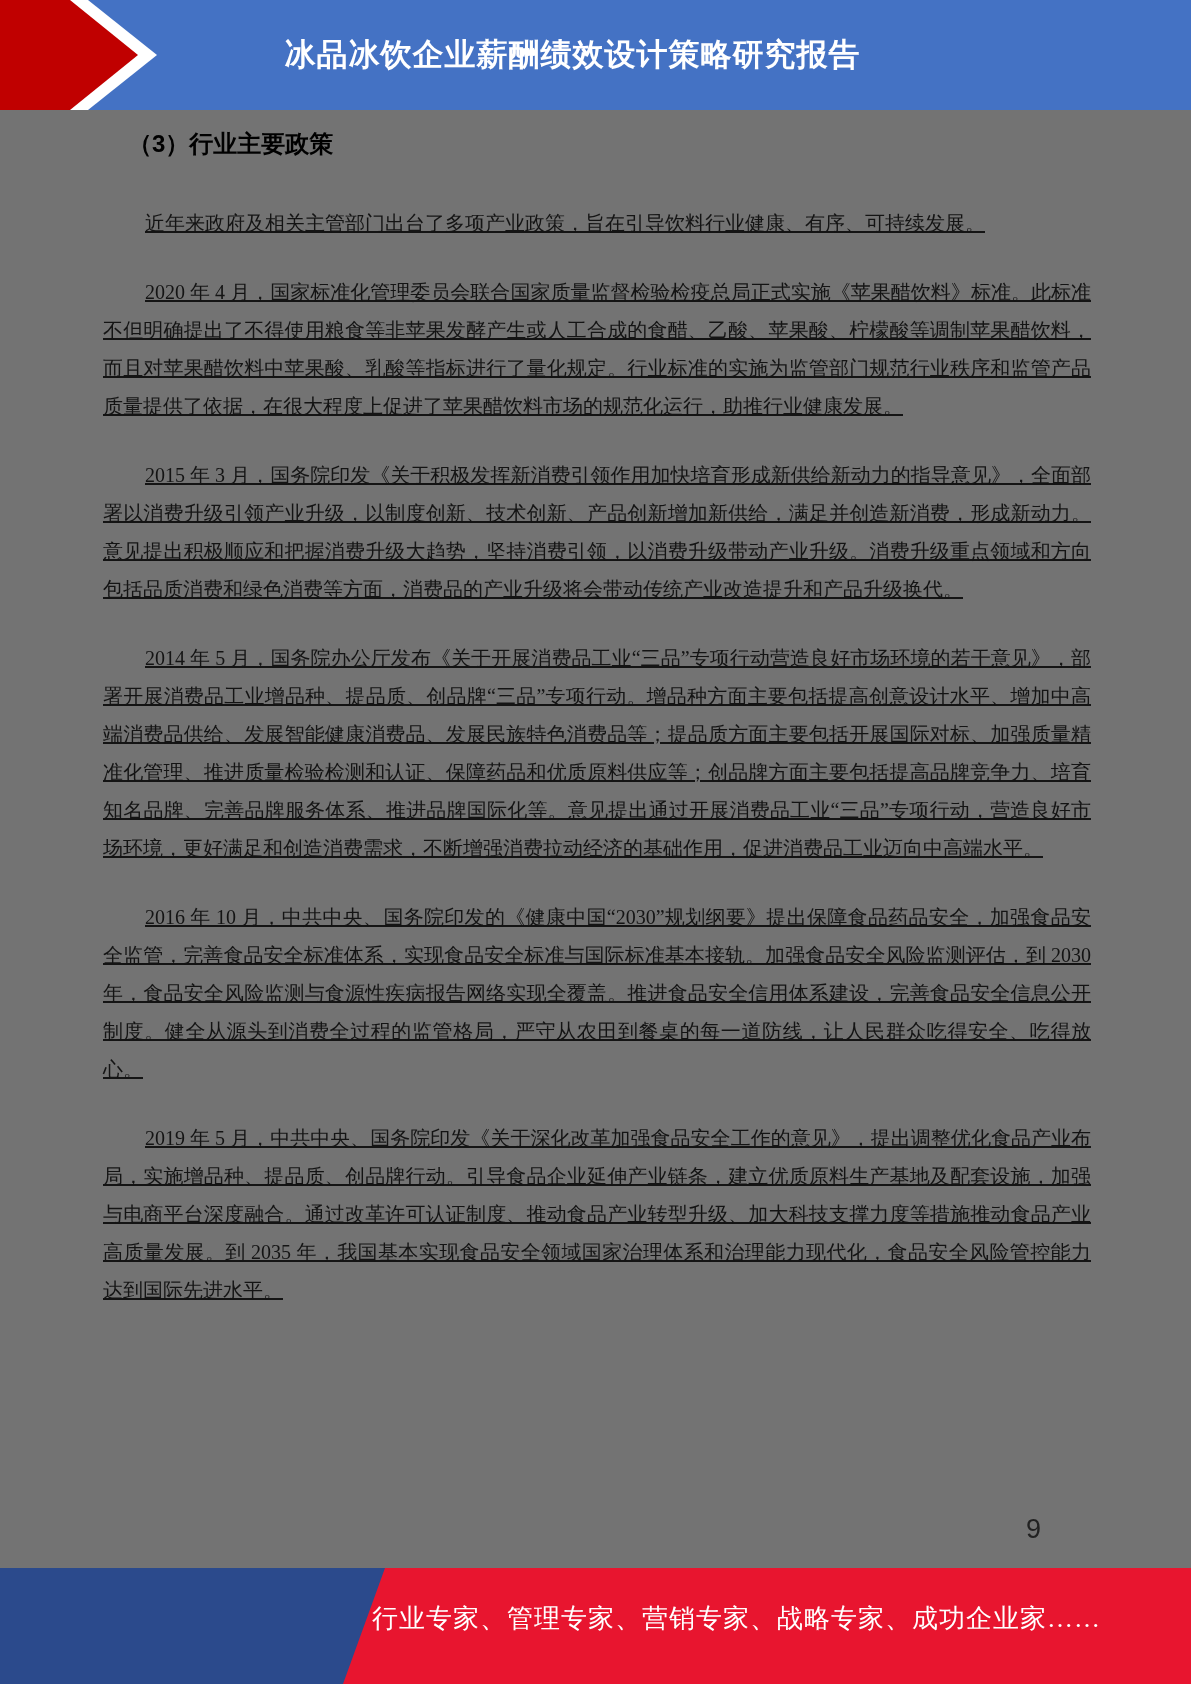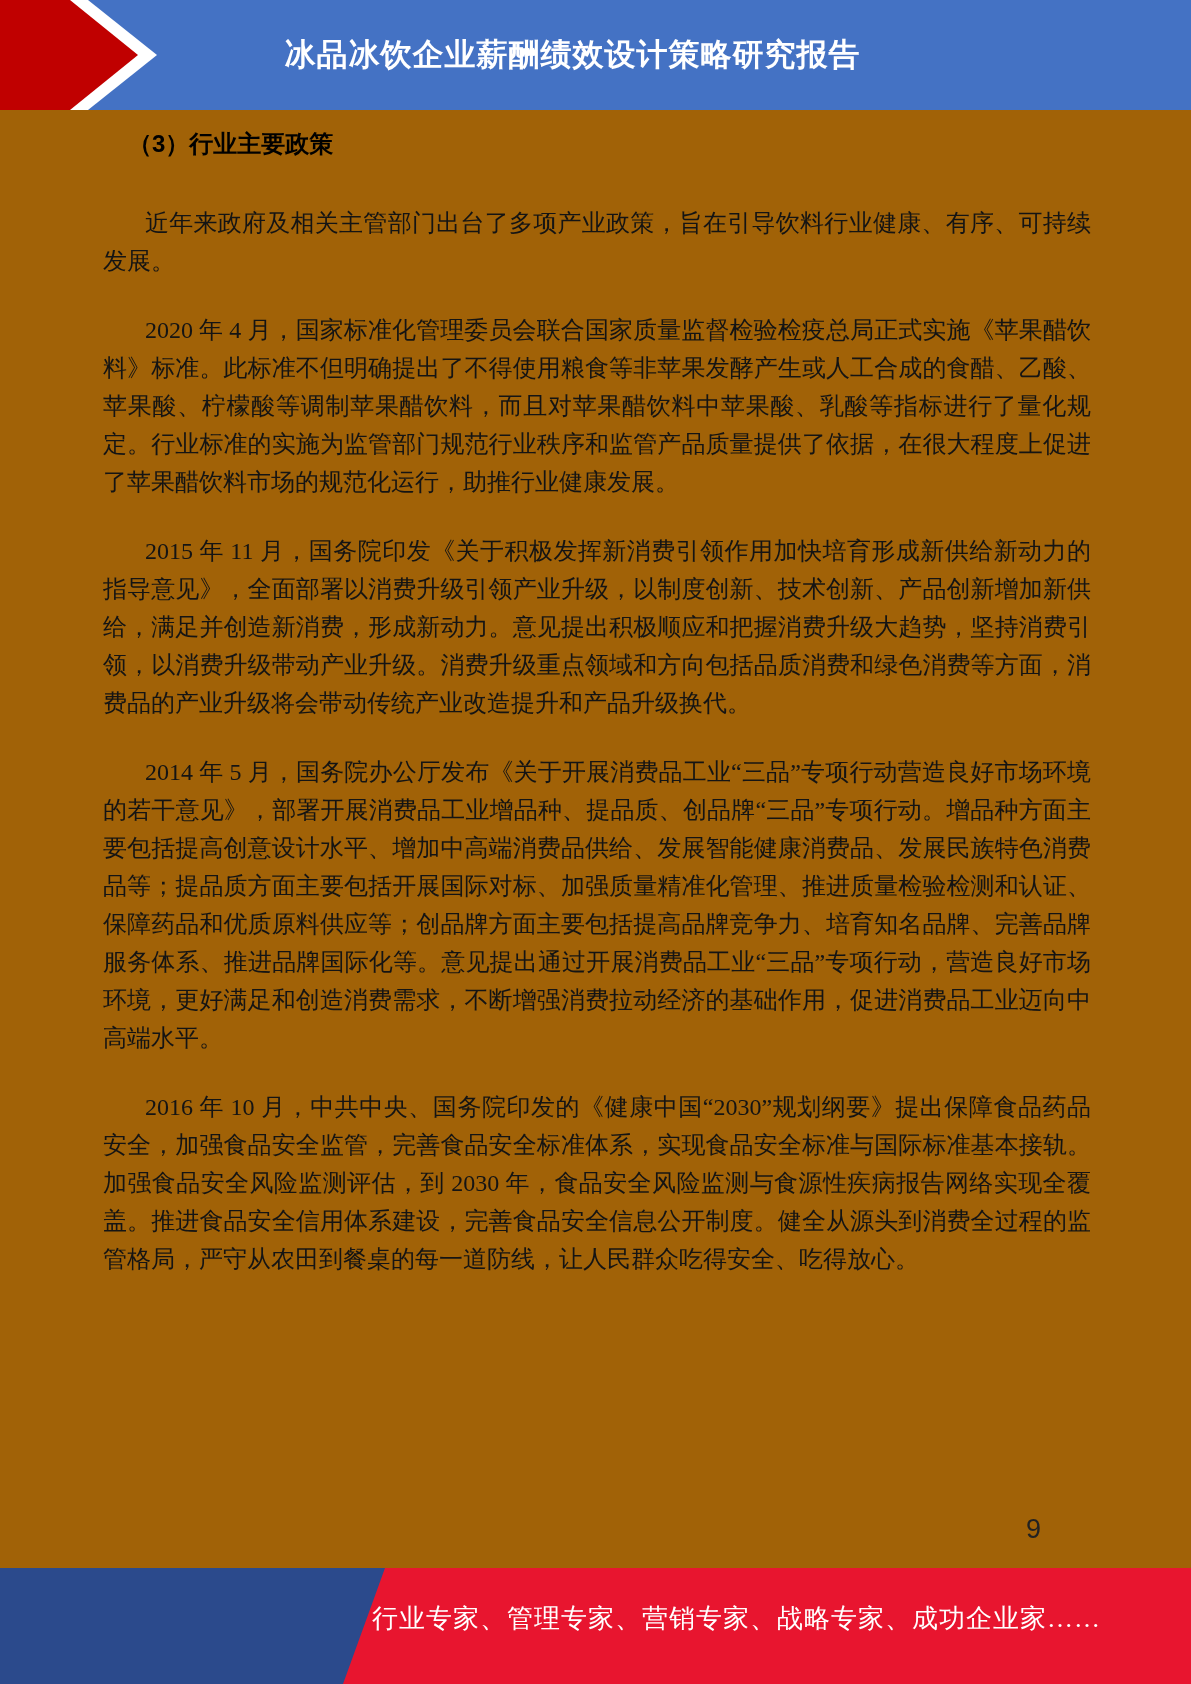--- a/index.html
+++ b/index.html
@@ -1,19 +1,19 @@
 <!DOCTYPE html>
 <html lang="zh"><head>
 <meta charset="utf-8">
 <style>
   html,body{margin:0;padding:0;background:#ffffff;}
   .page{
     position:relative;
     width:1191px;height:1684px;
-    background:#a16207;
+    background:#737373;
     overflow:hidden;
     font-family:"Liberation Serif","DejaVu Serif",serif;
     color:#111111;
   }
 
   
   .banner{position:absolute;top:0;left:0;width:1191px;height:110px;}
   .banner svg{position:absolute;top:0;left:0;display:block;}
   .banner-title{
     position:absolute;top:0;left:0;width:1191px;height:110px;
@@ -27,23 +27,24 @@
   
   .content{position:absolute;top:124px;left:103px;width:988px;}
   .section-heading{
     margin:0 0 0 25px;
     font-family:"Liberation Sans","DejaVu Sans",sans-serif;
     font-weight:bold;font-size:24px;line-height:40px;color:#000;
   }
   .paras{margin-top:40px;}
   .paras p{
     margin:4px 0 31px 0;
-    font-size:24px;line-height:38px;
+    font-size:20px;line-height:38px;
     text-align:justify;text-indent:42px;
     color:#141414;
+    text-decoration:underline;
   }
 
   
   .page-number{
     position:absolute;left:1026px;top:1514px;
     font-family:"Liberation Sans","DejaVu Sans",sans-serif;
     font-size:27px;color:#222;
   }
 
   
@@ -80,23 +81,24 @@
       <polygon points="0,0 70,0 138,55 70,110 0,110" fill="#C00000"></polygon>
     </svg>
     <div class="banner-title">冰品冰饮企业薪酬绩效设计策略研究报告</div>
   </div>
 
   <div class="content">
     <h2 class="section-heading">（3）行业主要政策</h2>
     <div class="paras">
       <p>近年来政府及相关主管部门出台了多项产业政策，旨在引导饮料行业健康、有序、可持续发展。</p>
       <p>2020 年 4 月，国家标准化管理委员会联合国家质量监督检验检疫总局正式实施《苹果醋饮料》标准。此标准不但明确提出了不得使用粮食等非苹果发酵产生或人工合成的食醋、乙酸、苹果酸、柠檬酸等调制苹果醋饮料，而且对苹果醋饮料中苹果酸、乳酸等指标进行了量化规定。行业标准的实施为监管部门规范行业秩序和监管产品质量提供了依据，在很大程度上促进了苹果醋饮料市场的规范化运行，助推行业健康发展。</p>
-      <p>2015 年 11 月，国务院印发《关于积极发挥新消费引领作用加快培育形成新供给新动力的指导意见》，全面部署以消费升级引领产业升级，以制度创新、技术创新、产品创新增加新供给，满足并创造新消费，形成新动力。意见提出积极顺应和把握消费升级大趋势，坚持消费引领，以消费升级带动产业升级。消费升级重点领域和方向包括品质消费和绿色消费等方面，消费品的产业升级将会带动传统产业改造提升和产品升级换代。</p>
+      <p>2015 年 3 月，国务院印发《关于积极发挥新消费引领作用加快培育形成新供给新动力的指导意见》，全面部署以消费升级引领产业升级，以制度创新、技术创新、产品创新增加新供给，满足并创造新消费，形成新动力。意见提出积极顺应和把握消费升级大趋势，坚持消费引领，以消费升级带动产业升级。消费升级重点领域和方向包括品质消费和绿色消费等方面，消费品的产业升级将会带动传统产业改造提升和产品升级换代。</p>
       <p>2014 年 5 月，国务院办公厅发布《关于开展消费品工业“三品”专项行动营造良好市场环境的若干意见》，部署开展消费品工业增品种、提品质、创品牌“三品”专项行动。增品种方面主要包括提高创意设计水平、增加中高端消费品供给、发展智能健康消费品、发展民族特色消费品等；提品质方面主要包括开展国际对标、加强质量精准化管理、推进质量检验检测和认证、保障药品和优质原料供应等；创品牌方面主要包括提高品牌竞争力、培育知名品牌、完善品牌服务体系、推进品牌国际化等。意见提出通过开展消费品工业“三品”专项行动，营造良好市场环境，更好满足和创造消费需求，不断增强消费拉动经济的基础作用，促进消费品工业迈向中高端水平。</p>
       <p>2016 年 10 月，中共中央、国务院印发的《健康中国“2030”规划纲要》提出保障食品药品安全，加强食品安全监管，完善食品安全标准体系，实现食品安全标准与国际标准基本接轨。加强食品安全风险监测评估，到 2030 年，食品安全风险监测与食源性疾病报告网络实现全覆盖。推进食品安全信用体系建设，完善食品安全信息公开制度。健全从源头到消费全过程的监管格局，严守从农田到餐桌的每一道防线，让人民群众吃得安全、吃得放心。</p>
+      <p>2019 年 5 月，中共中央、国务院印发《关于深化改革加强食品安全工作的意见》，提出调整优化食品产业布局，实施增品种、提品质、创品牌行动。引导食品企业延伸产业链条，建立优质原料生产基地及配套设施，加强与电商平台深度融合。通过改革许可认证制度、推动食品产业转型升级、加大科技支撑力度等措施推动食品产业高质量发展。到 2035 年，我国基本实现食品安全领域国家治理体系和治理能力现代化，食品安全风险管控能力达到国际先进水平。</p>
     </div>
   </div>
 
   <div class="page-number">9</div>
 
   <div class="footer">
     <div class="footer-blue"></div>
     <div class="footer-text-right">行业专家、管理专家、营销专家、战略专家、成功企业家……</div>
   </div>
 

